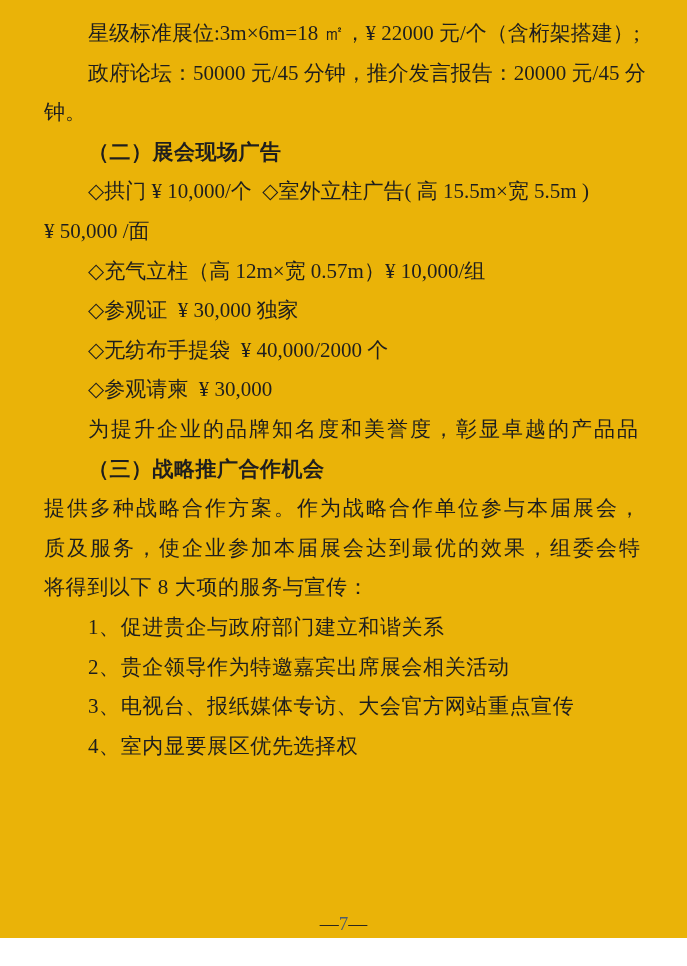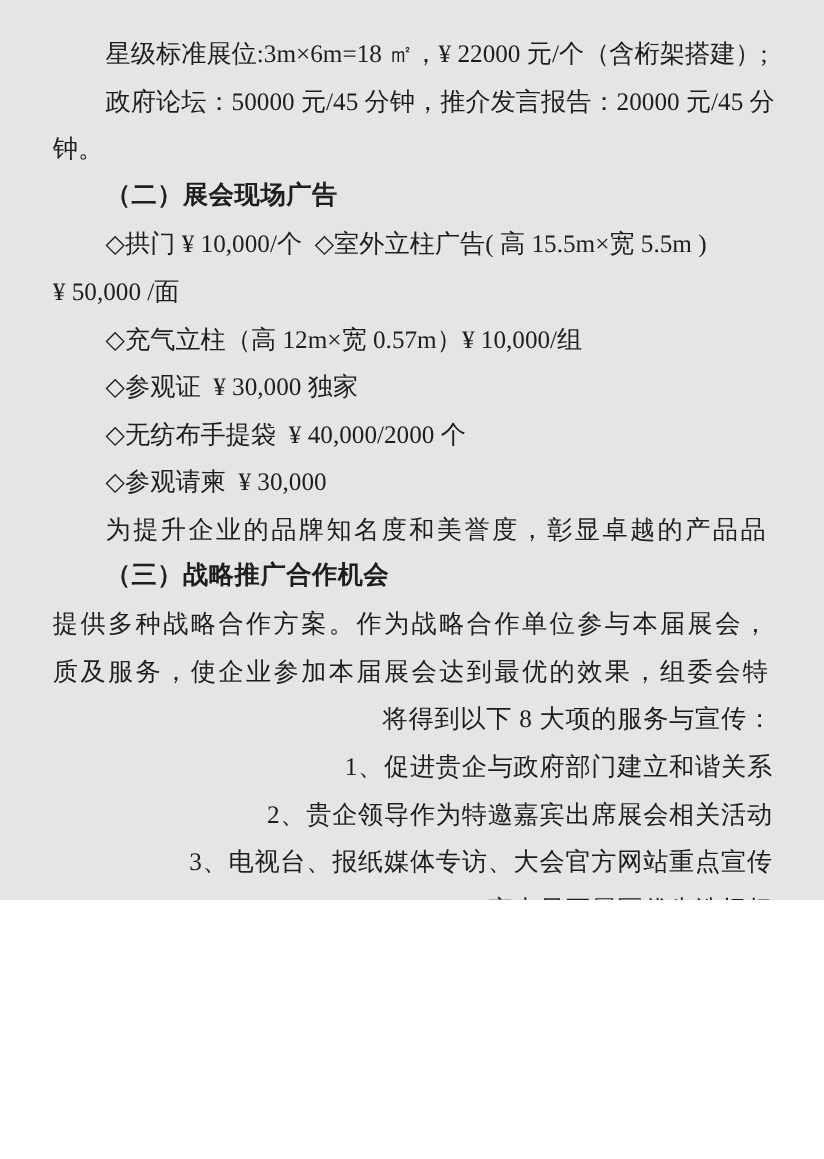--- a/index.html
+++ b/index.html
@@ -3,48 +3,47 @@
 <meta charset="utf-8">
 <style>
   html, body {
     margin: 0;
     padding: 0;
     background: #ffffff;
   }
   .page {
     position: relative;
     width: 687px;
-    height: 750px;
-    background: #e5e5e5;
+    height: 938px;
+    background: #eab308;
     box-sizing: border-box;
-    padding: 26px 43px 0 44px;
+    padding: 14px 43px 0 44px;
     font-family: "Liberation Serif", "DejaVu Serif", serif;
     font-size: 21px;
     line-height: 39.6px;
     color: #1e1e1e;
     overflow: hidden;
   }
   .line {
     white-space: pre;
     min-height: 39.6px;
   }
   .indent {
     padding-left: 44px;
   }
   .heading {
     font-weight: bold;
-    font-family: Liberation Mono, monospace;
+    font-family: Liberation Serif, serif;
     letter-spacing: 0.5px;
   }
   .spread {
     letter-spacing: 2px;
   }
   .spread-sm {
     letter-spacing: 0.6px;
-    text-align: right;
   }
   .footer {
     position: absolute;
     top: 912px;
     left: 0;
     width: 687px;
     text-align: center;
     font-size: 19px;
     line-height: 24px;
     color: #1e1e1e;

